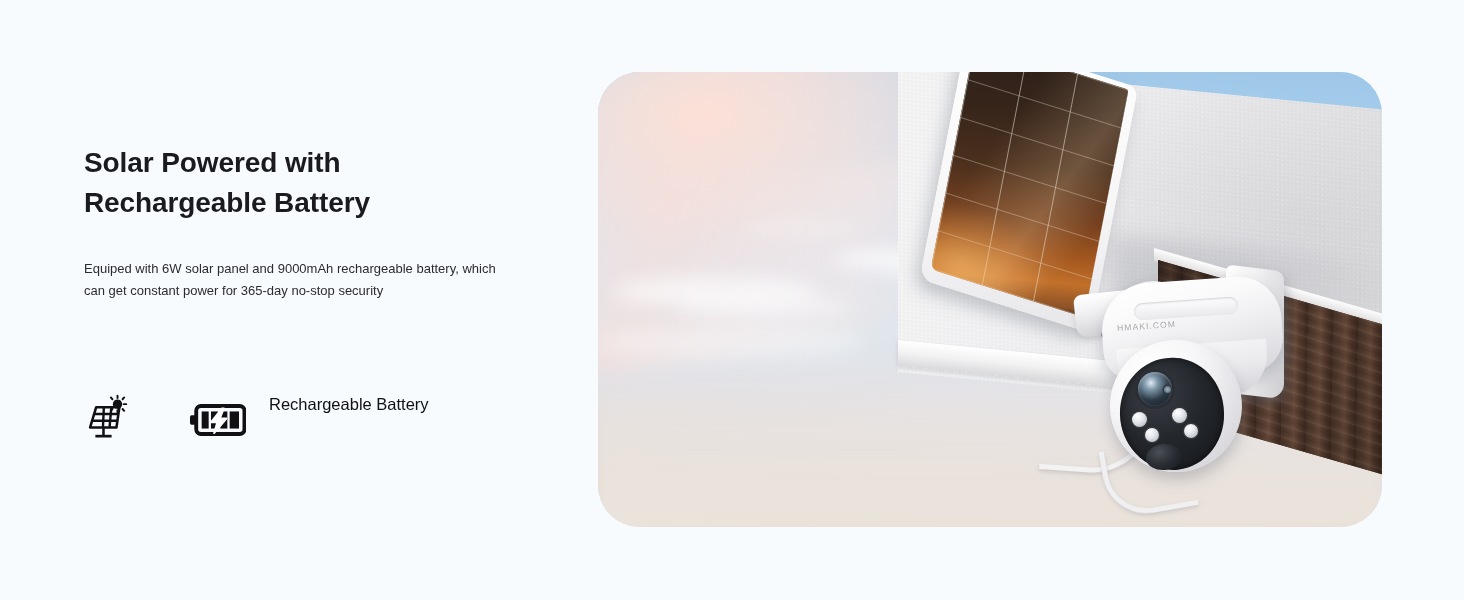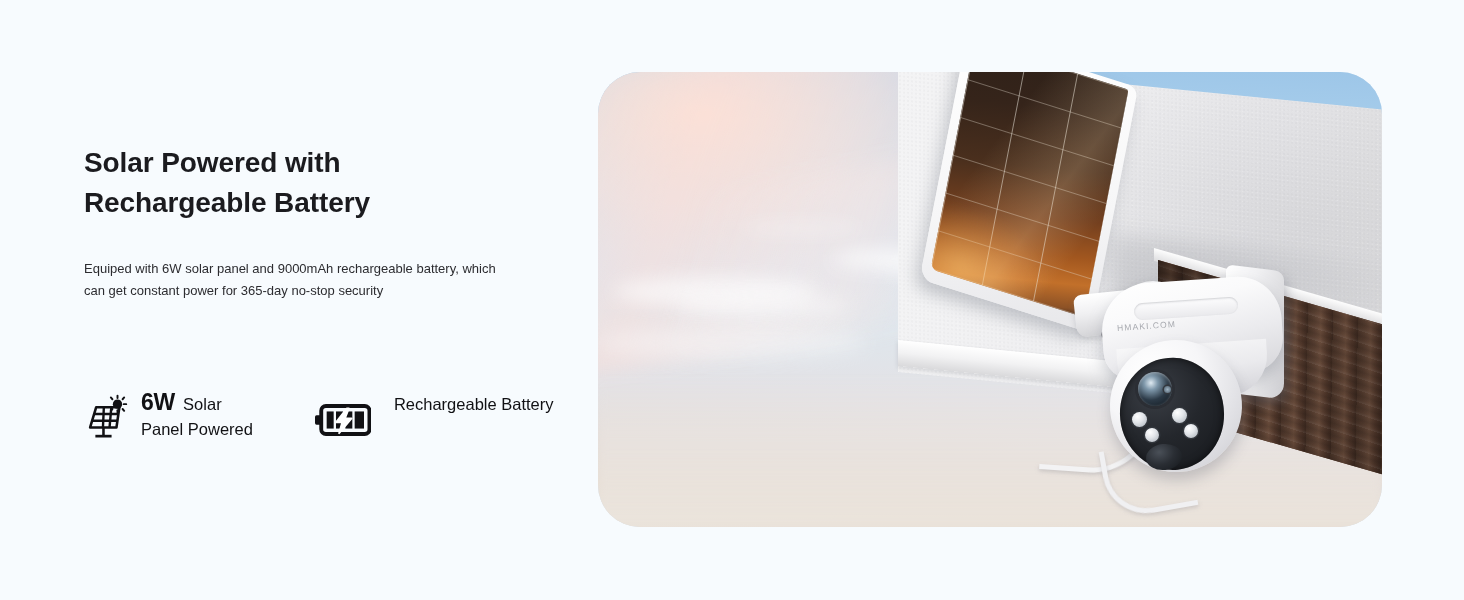--- a/index.html
+++ b/index.html
@@ -575,27 +575,20 @@
 
           <rect x="29.6" y="44" width="3.4" height="11"></rect>
           <rect x="20.5" y="54.4" width="21.6" height="3.6"></rect>
 
           <path d="M13.5 44.6 L21.6 17.6 L52.5 17.6 L48.6 44.6 Z" fill="none" stroke="#111114" stroke-width="3.4" stroke-linejoin="round"></path>
 
           <path d="M18.8 26.6 L50.9 26.6 M16.2 35.6 L49.8 35.6" stroke="#111114" stroke-width="3.2"></path>
           <path d="M31.8 17.6 L30.6 44.6 M41.8 17.6 L39.4 44.6" stroke="#111114" stroke-width="3.2"></path>
         </g>
       </svg>
-      <div class="spec-text">
-        <div class="spec-line1">
-          <span class="spec-value">6W</span>
-          <span class="spec-unit">Solar</span>
-        </div>
-        <div class="spec-line2">Panel Powered</div>
-      </div>
     </div>
 
     <div class="spec batt">
       <svg class="spec-icon batt-ico" viewBox="0 0 72 56">
         <g fill="#111114">
 
           <path d="M2 22 h6 v12 h-6 a2 2 0 0 1 -2 -2 v-8 a2 2 0 0 1 2 -2 z"></path>
 
           <rect x="8" y="10" width="62" height="36" rx="6" ry="6" fill="none" stroke="#111114" stroke-width="5"></rect>
 

